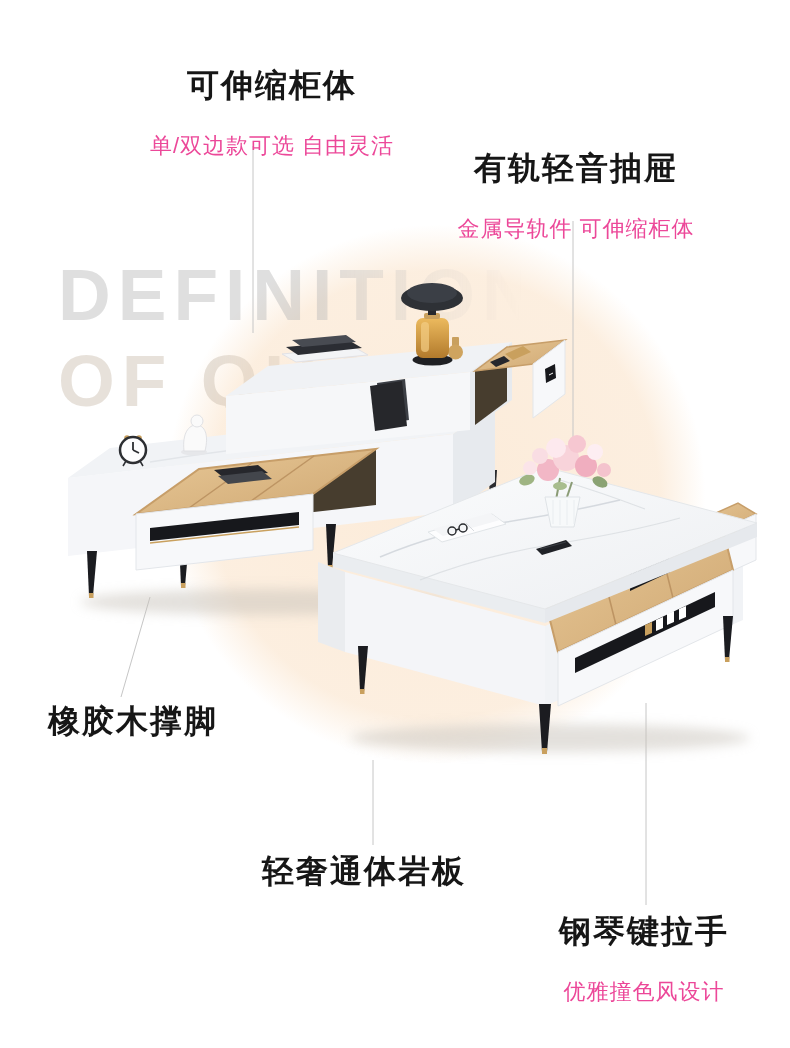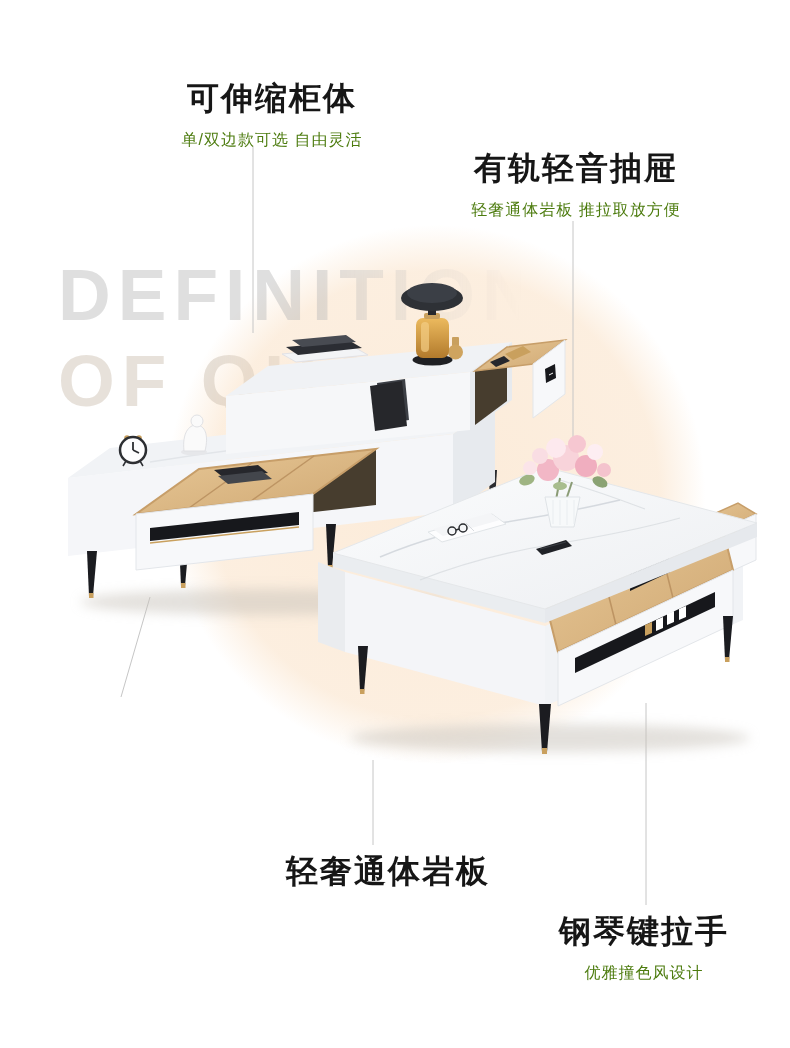--- a/index.html
+++ b/index.html
@@ -20,25 +20,25 @@
     -webkit-mask-image:linear-gradient(to right,#000 0%,#000 30%,rgba(0,0,0,.25) 62%,transparent 86%);
     mask-image:linear-gradient(to right,#000 0%,#000 30%,rgba(0,0,0,.25) 62%,transparent 86%)}
 
   
   .lines{position:absolute;left:0;top:0;width:790px;height:1048px;z-index:3}
   .scene{position:absolute;left:0;top:0;width:790px;height:1048px;z-index:4}
 
   
   .callout{position:absolute;text-align:center;z-index:5}
   .co-title{font-size:32px;font-weight:700;color:#161616;letter-spacing:2px}
-  .co-sub{font-size:16px;color:#4d7c0f;margin-top:9px;letter-spacing:1px}
-  .co-1{left:92px;top:77px;width:360px}
+  .co-sub{font-size:22px;color:#ec4899;margin-top:23px;letter-spacing:1px}
+  .co-1{left:92px;top:64px;width:360px}
   .co-2{left:396px;top:147px;width:360px}
   .co-3{left:48px;top:700px;width:330px;text-align:left}
-  .co-4{left:208px;top:850px;width:360px}
+  .co-4{left:184px;top:850px;width:360px}
   .co-5{left:464px;top:910px;width:360px}
 </style>
 </head>
 <body>
 
 <div class="page">
 
   <div class="glow"></div>
 
   <div class="wm wm1">DEFINITION</div>
@@ -260,24 +260,25 @@
     </g>
   </svg>
 
   <div class="callout co-1">
     <div class="co-title">可伸缩柜体</div>
     <div class="co-sub">单/双边款可选 自由灵活</div>
   </div>
 
   <div class="callout co-2">
     <div class="co-title">有轨轻音抽屉</div>
-    <div class="co-sub">轻奢通体岩板 推拉取放方便</div>
+    <div class="co-sub">金属导轨件 可伸缩柜体</div>
   </div>
 
   <div class="callout co-3">
+    <div class="co-title">橡胶木撑脚</div>
   </div>
 
   <div class="callout co-4">
     <div class="co-title">轻奢通体岩板</div>
   </div>
 
   <div class="callout co-5">
     <div class="co-title">钢琴键拉手</div>
     <div class="co-sub">优雅撞色风设计</div>
   </div>

